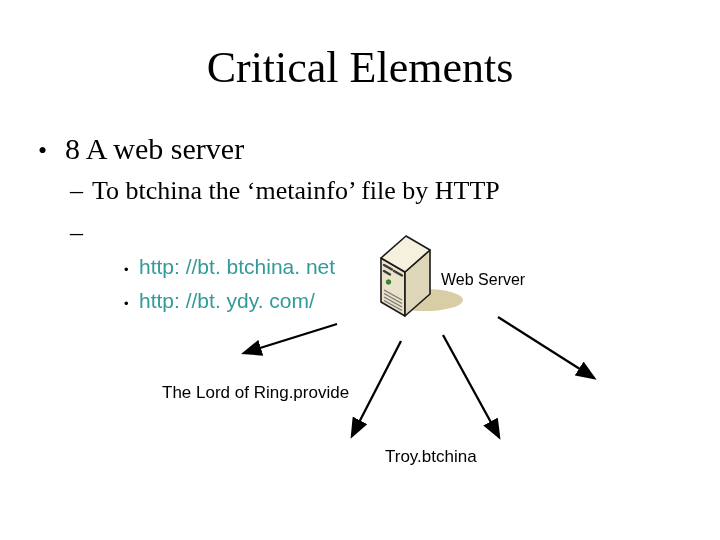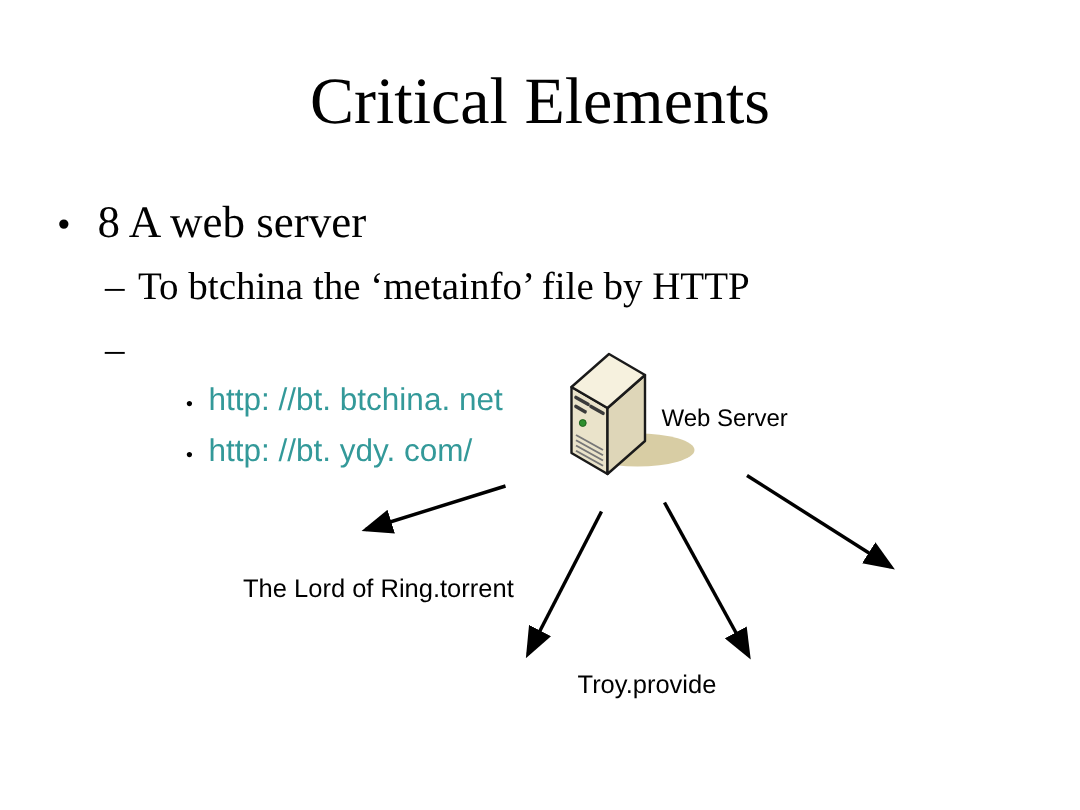--- a/index.html
+++ b/index.html
@@ -95,16 +95,16 @@
     <circle cx="12.5" cy="52" r="2.3" fill="#2e8f2e" stroke="#1a5c1a" stroke-width="0.6"></circle>
     <g stroke="#777" stroke-width="1.3">
       <path d="M8,60 L26,70"></path>
       <path d="M8,63.5 L26,73.5"></path>
       <path d="M8,67 L26,77"></path>
       <path d="M8,70.5 L26,80.5"></path>
     </g>
   </svg>
 
   <span class="label lbl-server">Web Server</span>
-  <span class="label lbl-lotr">The Lord of Ring.torrent</span>
-  <span class="label lbl-troy">Troy.provide</span>
+  <span class="label lbl-lotr">The Lord of Ring.provide</span>
+  <span class="label lbl-troy">Troy.btchina</span>
 
 </div>
 
 </body></html>

